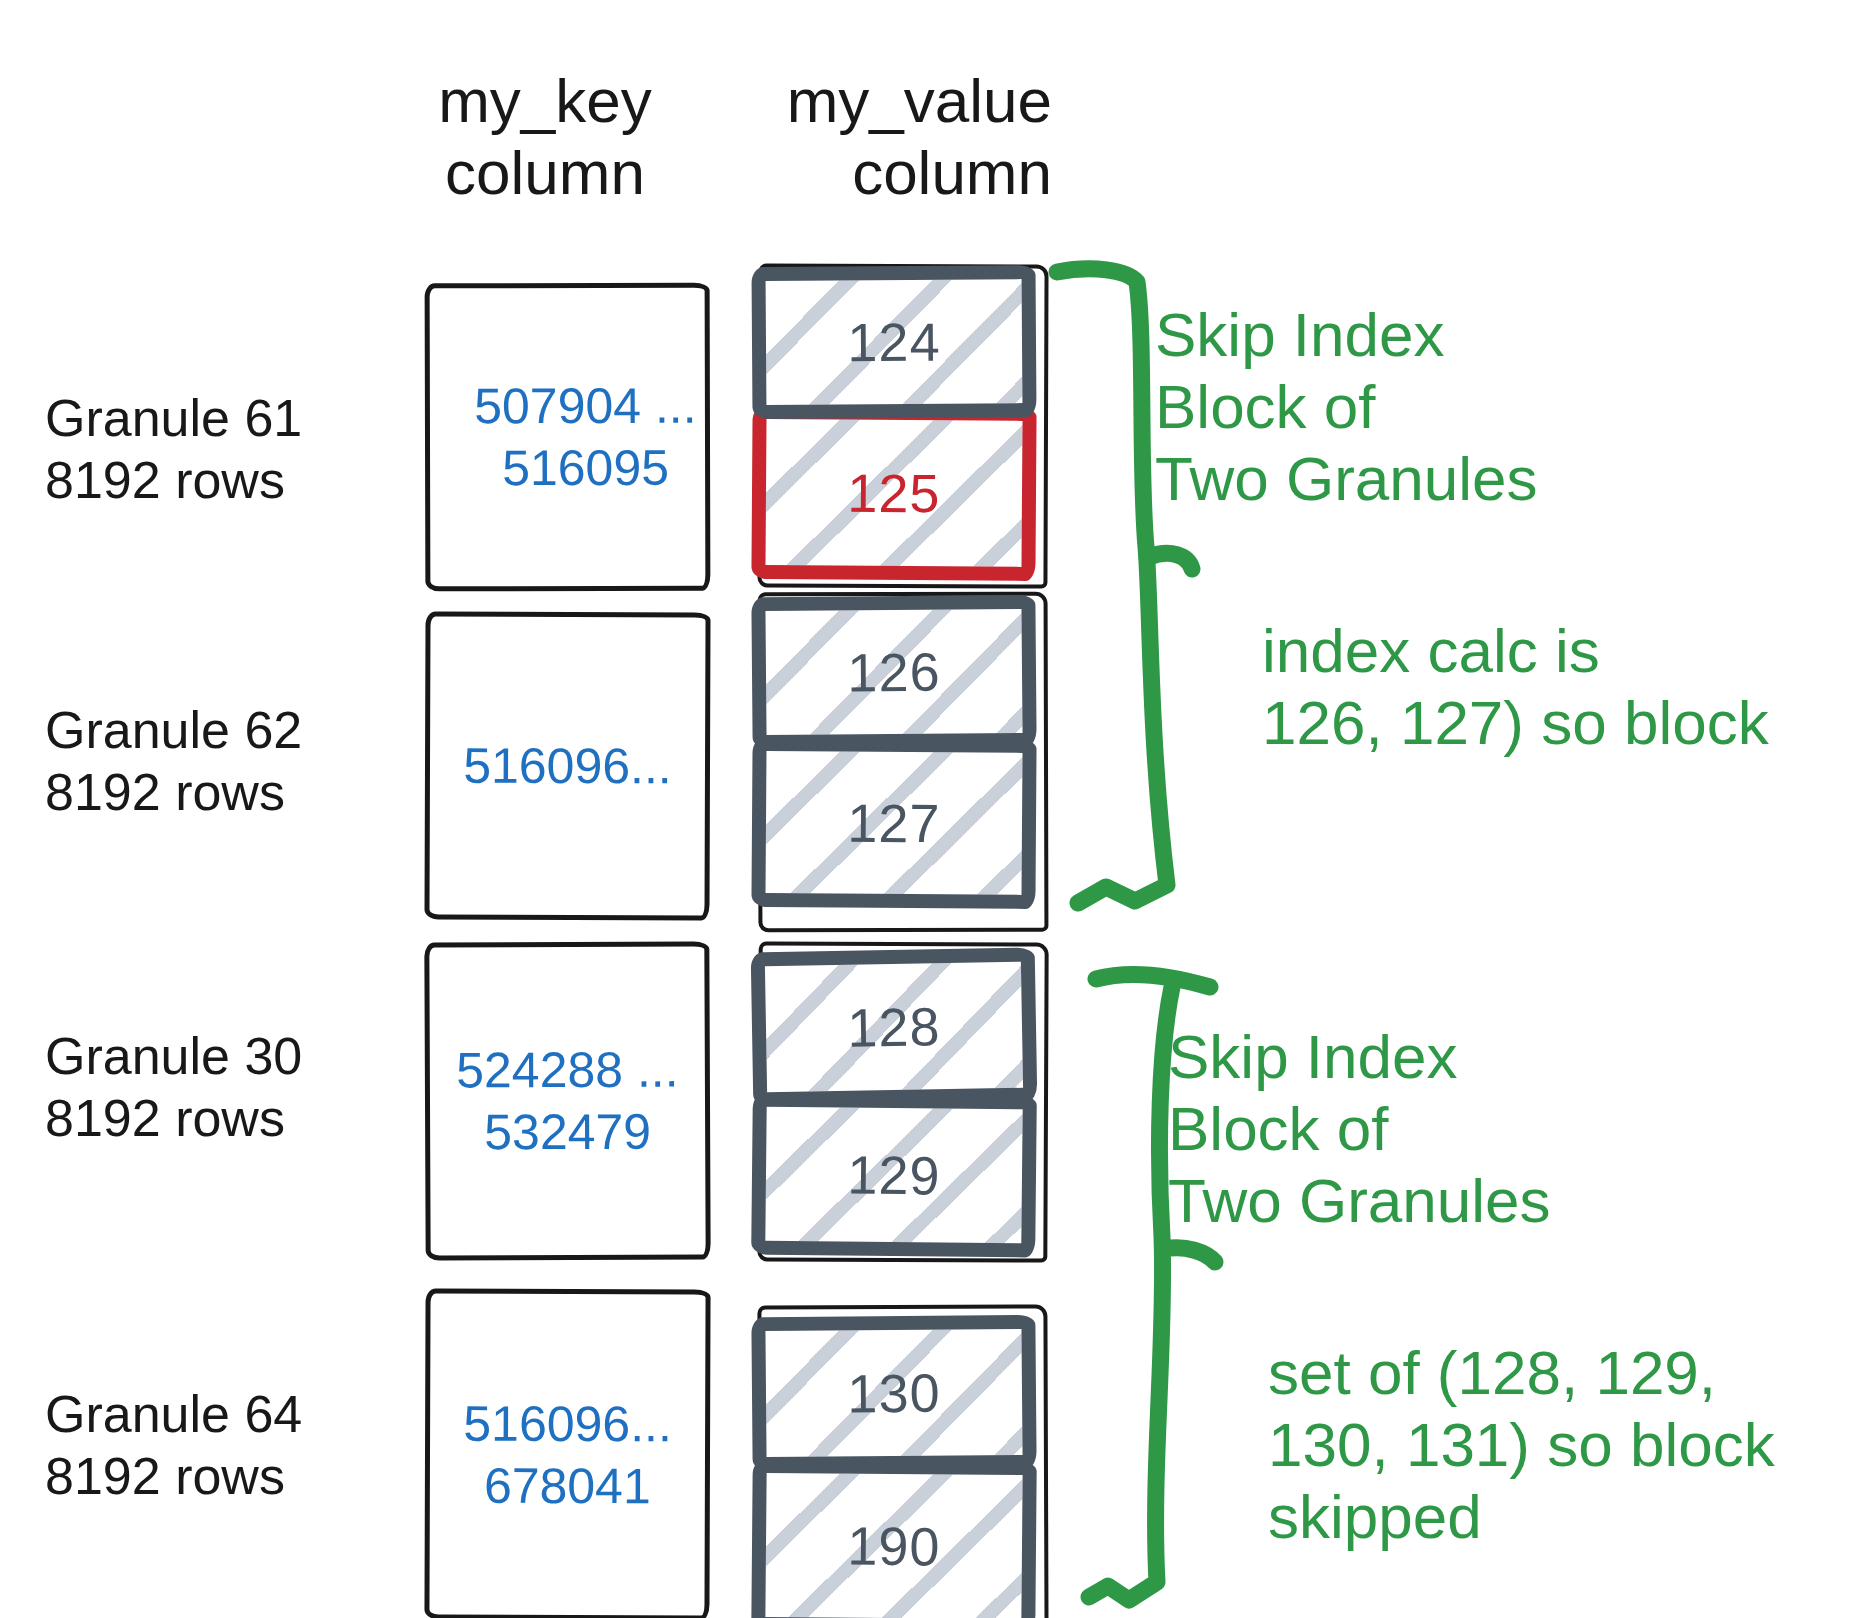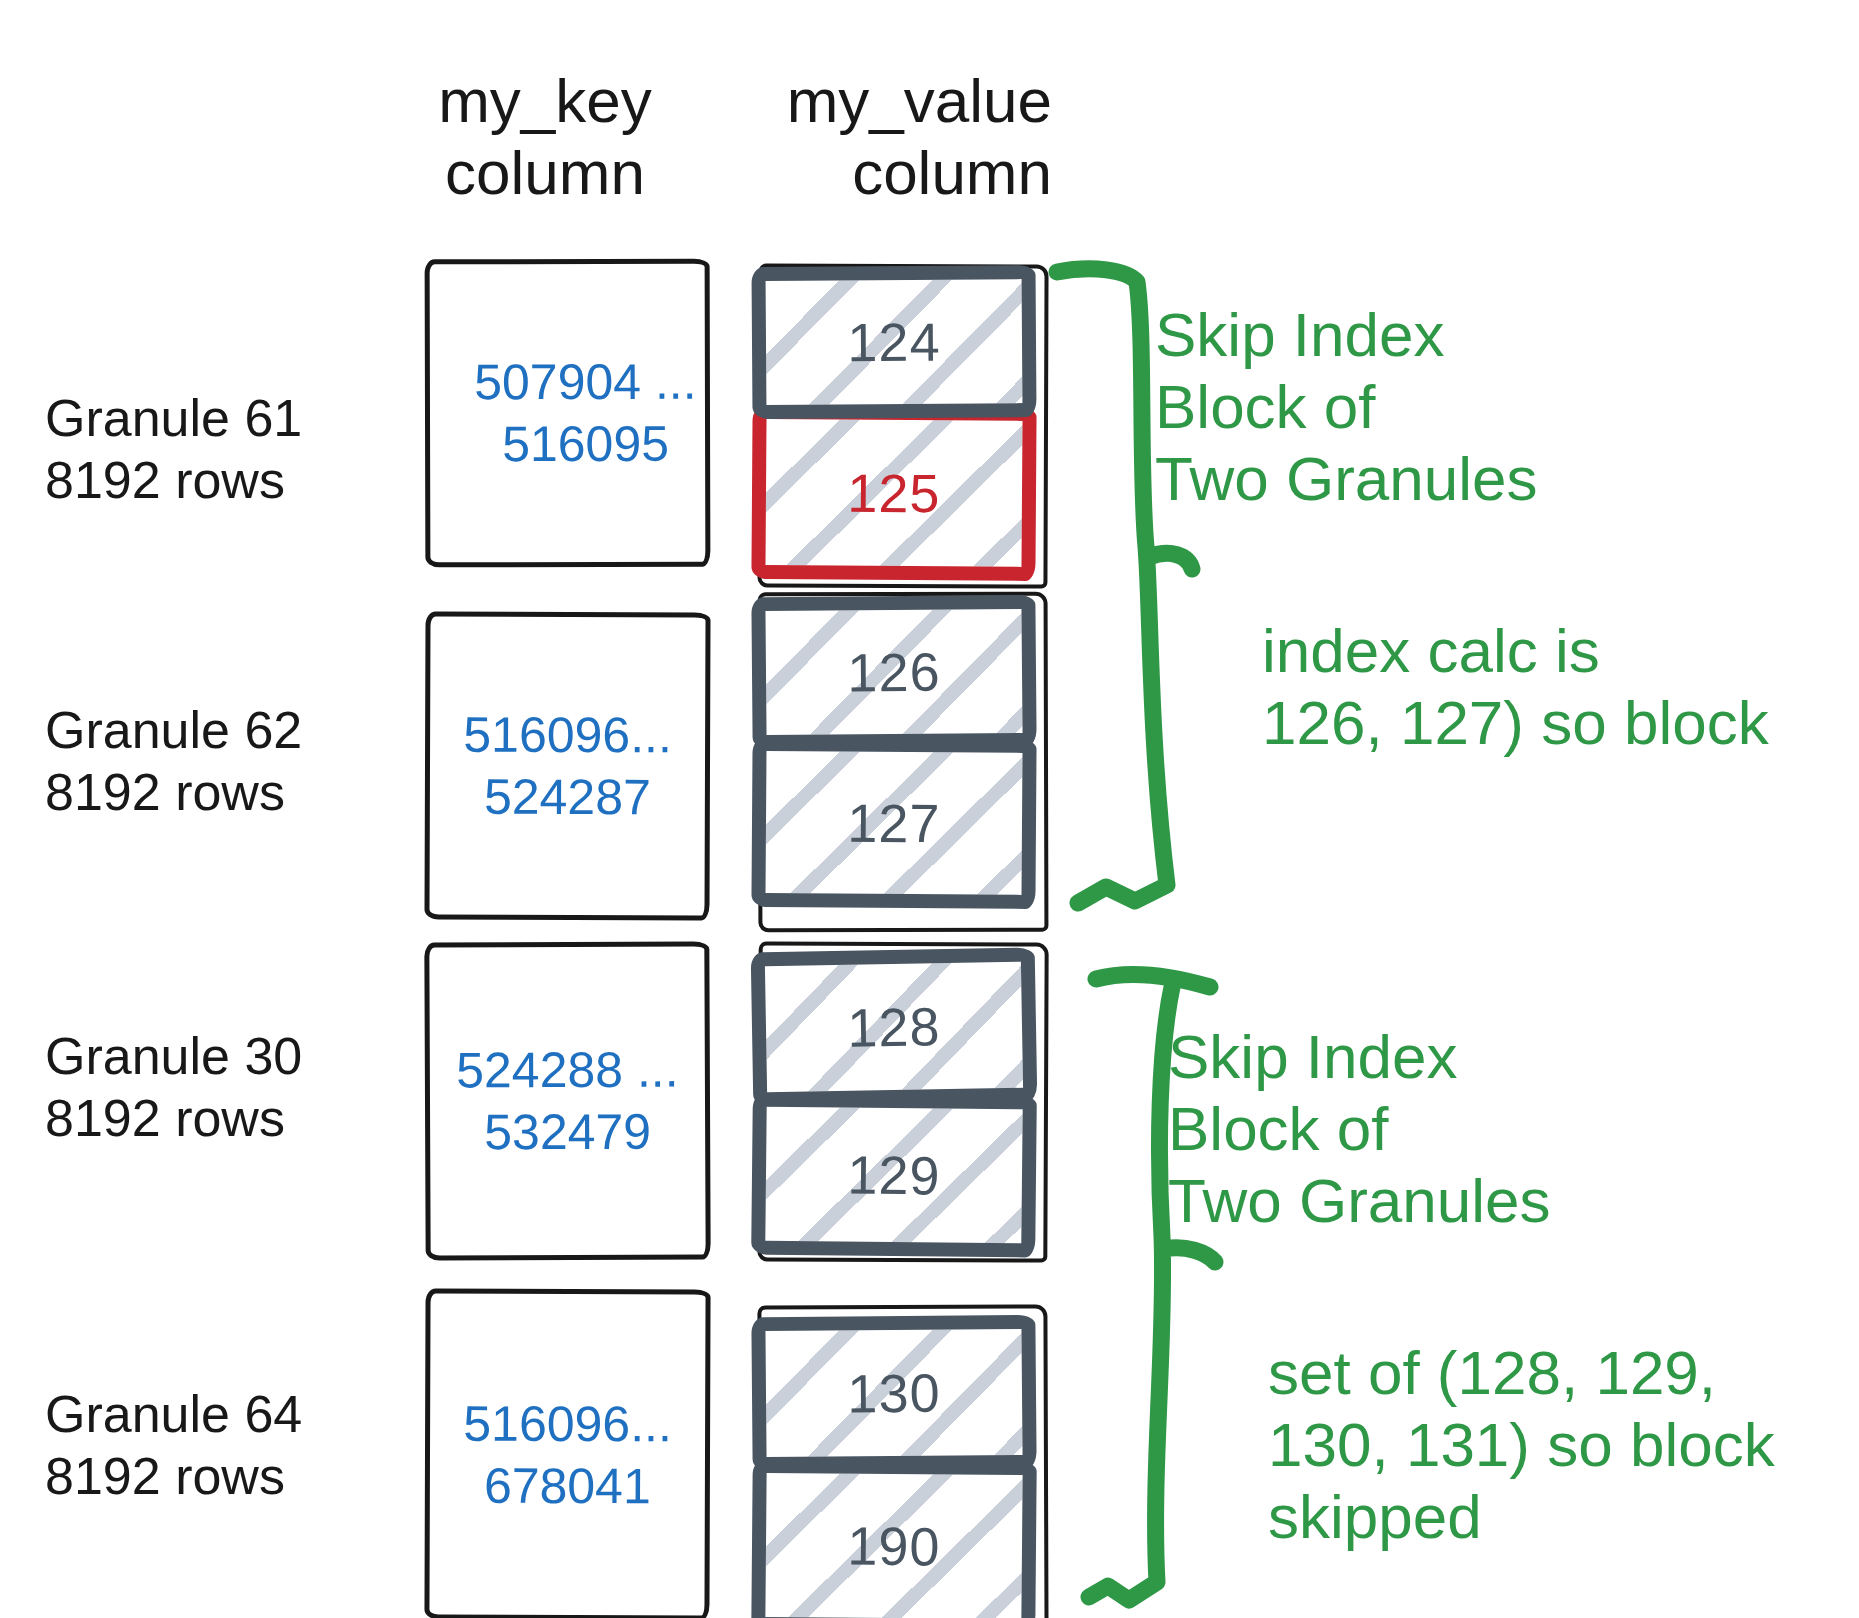--- a/index.html
+++ b/index.html
@@ -33,21 +33,21 @@
 
   
   .keybox{
     position:absolute;left:425px;width:285px;
     box-sizing:border-box;
     border:5px solid var(--ink,#181818);
     border-radius:10px 16px 8px 14px / 14px 8px 16px 10px;
     background:#fff;
     display:flex;align-items:center;justify-content:center;
   }
-  .keybox.g1{top:220px;height:308px;transform:rotate(-0.15deg);padding-left:36px;}
+  .keybox.g1{top:244px;height:308px;transform:rotate(-0.15deg);padding-left:36px;}
   .keybox.g2{top:573px;height:308px;transform:rotate(0.2deg);}
   .keybox.g3{top:903px;height:318px;transform:rotate(-0.25deg);}
   .keybox.g4{top:1250px;height:331px;transform:rotate(0.2deg);}
   .keytext{
     text-align:center;
     font-size:50px;line-height:62px;
     color:var(--blue,#1f70c1);
   }
 
   
@@ -153,21 +153,20 @@
     <span class="vnum">124</span>
   </div>
 
   <div class="glabel g2">
     <div>Granule 62</div>
     <div>8192 rows</div>
   </div>
   <div class="keybox g2">
     <div class="keytext">
       <div>516096...</div>
-      <div>524287</div>
     </div>
   </div>
   <div class="vcontainer g2"></div>
   <div class="vbox second" id="b127">
     <span class="vnum">127</span>
   </div>
   <div class="vbox first" id="b126">
     <span class="vnum">126</span>
   </div>
 

